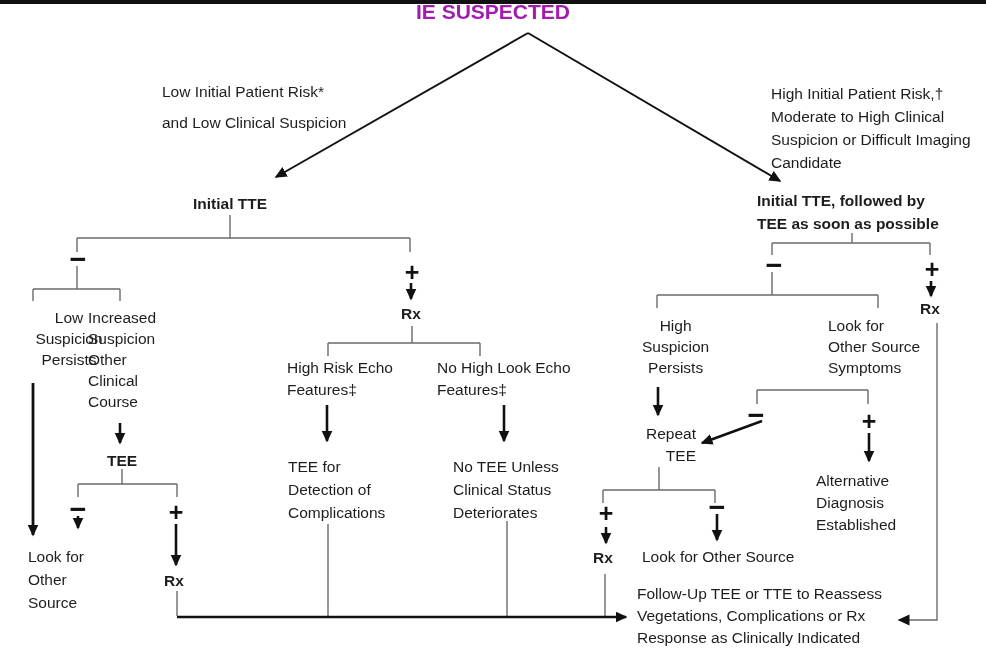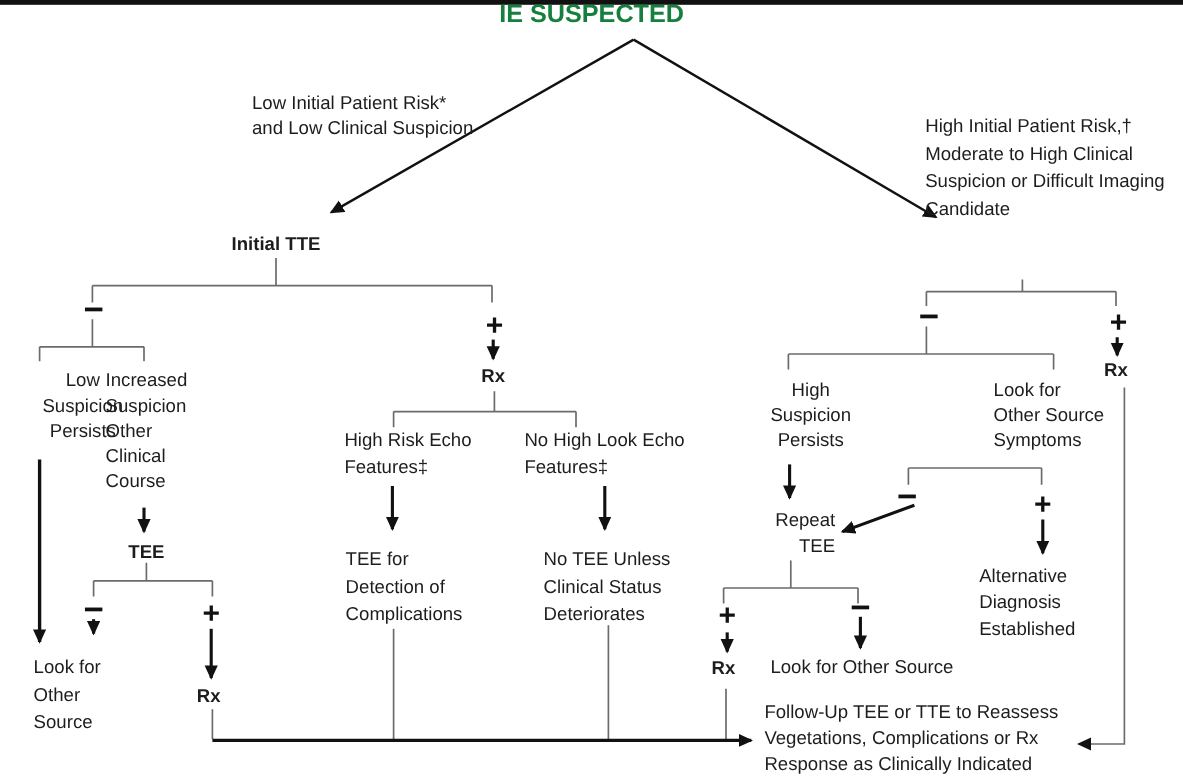--- a/index.html
+++ b/index.html
@@ -1,27 +1,27 @@
 <!DOCTYPE html>
 <html><head>
 <meta charset="utf-8">
 <style>
   html,body{margin:0;padding:0;background:#fff;}
   .stage{position:relative;width:986px;height:649px;background:#fff;overflow:hidden;
          font-family:"Liberation Sans",sans-serif;}
   svg{position:absolute;left:0;top:0;}
   .tx{position:absolute;font-size:15.5px;line-height:22px;color:#1d1d1d;white-space:pre-line;}
   .b{font-weight:700;}
-  .ttl{left:0;right:0;top:1px;text-align:center;font-size:21px;font-weight:700;color:#15803d;}
+  .ttl{left:0;right:0;top:1px;text-align:center;font-size:21px;font-weight:700;color:#a21caf;}
   .sg{position:absolute;transform:translate(-50%,-50%);font-weight:700;color:#111;line-height:1;}
   .sg.plus{font-size:25px;}
   .sg.minus{font-size:29px;}
   
-  #cond-left{left:162px;top:76px;line-height:21px;margin-left:48px;}
-  #cond-right{left:771px;top:82px;line-height:23px;margin-top:12px;}
+  #cond-left{left:162px;top:76px;line-height:31px;}
+  #cond-right{left:771px;top:82px;line-height:23px;}
   #initial-tte{left:160px;top:193px;width:140px;text-align:center;}
   #initial-tte-tee{left:757px;top:190px;line-height:22.5px;}
   #low-susp{left:1px;top:307px;width:72px;text-align:center;line-height:21px;padding-left:32px;}
   #incr-susp{left:88px;top:307px;line-height:21px;}
   #tee1{left:92px;top:450px;width:60px;text-align:center;}
   #look1{left:28px;top:545px;line-height:23px;}
   #rx1{left:164px;top:570px;}
   #rx2{left:401px;top:303px;}
   #hre{left:287px;top:357px;line-height:21.5px;}
   #nhre{left:437px;top:357px;line-height:21.5px;}
@@ -124,20 +124,22 @@
 Features‡</div>
   <div id="nhre" class="tx">No High Look Echo
 Features‡</div>
   <div id="teedet" class="tx">TEE for
 Detection of
 Complications</div>
   <div id="noteeunless" class="tx">No TEE Unless
 Clinical Status
 Deteriorates</div>
 
+  <div id="initial-tte-tee" class="tx b">Initial TTE, followed by
+TEE as soon as possible</div>
   <div id="highsusp" class="tx">High
 Suspicion
 Persists</div>
   <div id="looksymp" class="tx">Look for
 Other Source
 Symptoms</div>
   <div id="repeattee" class="tx">Repeat
 TEE</div>
   <div id="altdiag" class="tx">Alternative
 Diagnosis

